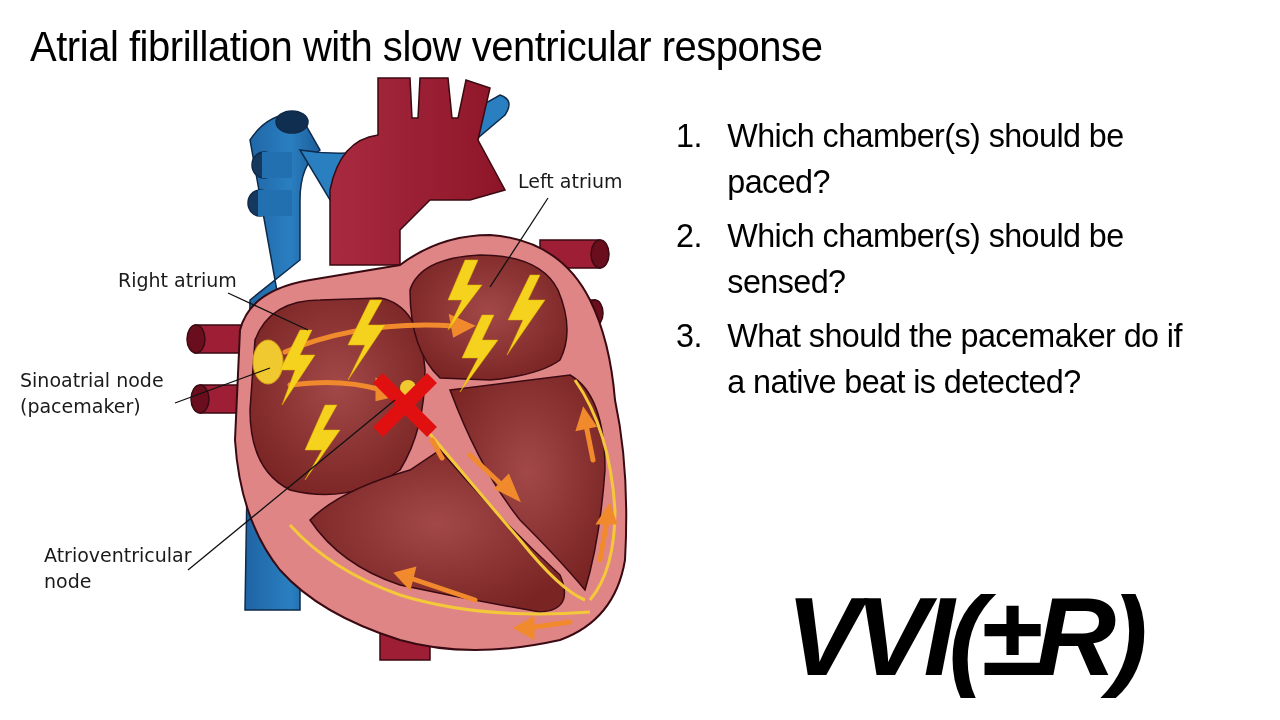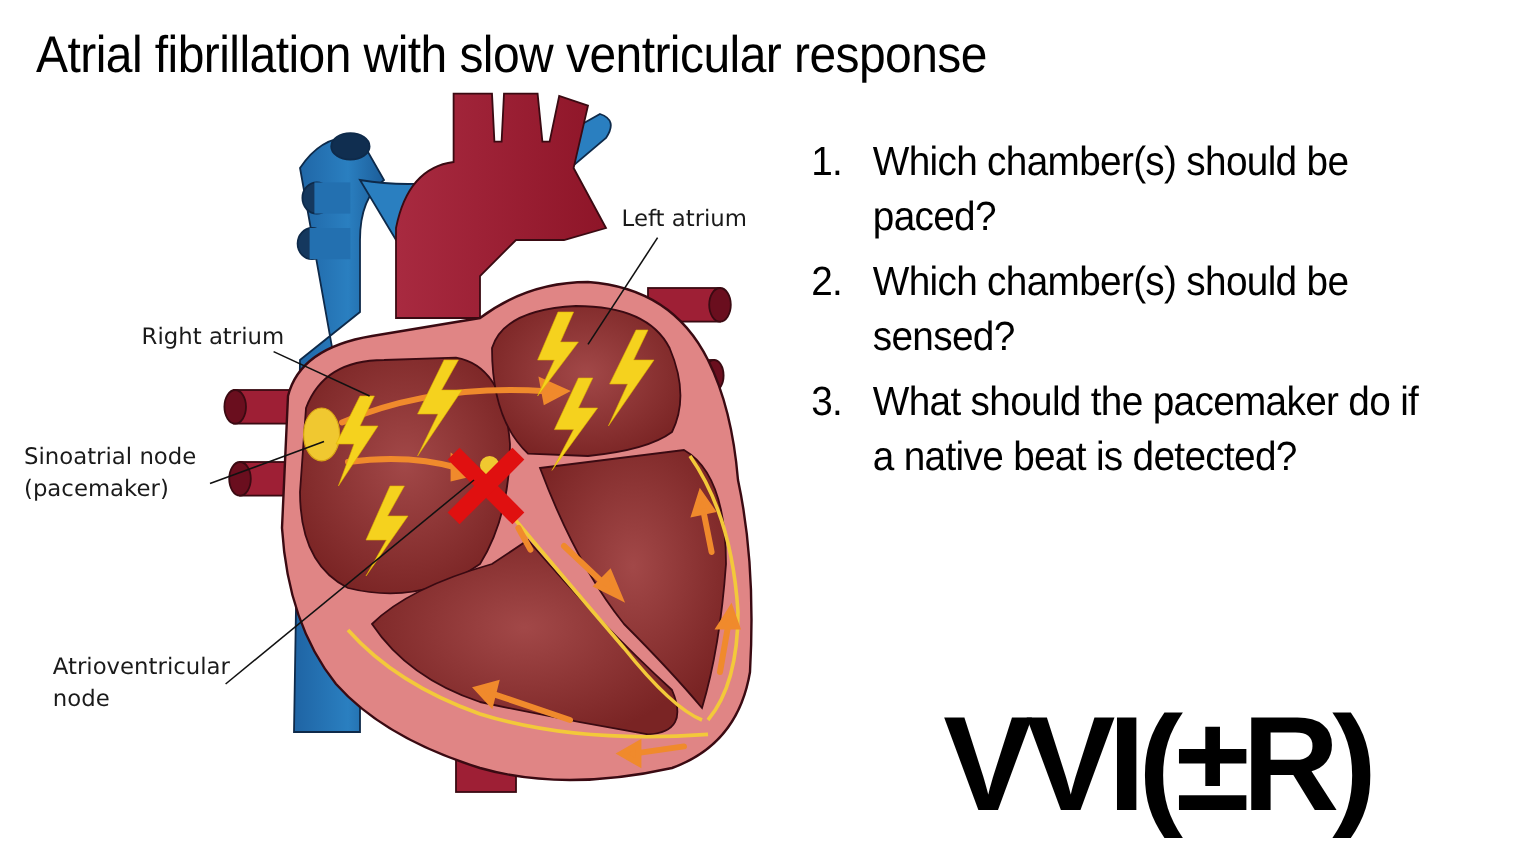--- a/index.html
+++ b/index.html
@@ -7,21 +7,21 @@
          font-family: "Liberation Sans", sans-serif; color: #000; }
   .slide-title { position: absolute; left: 30px; top: 22px; font-size: 43px;
                  letter-spacing: -0.5px; white-space: nowrap; transform: scaleX(0.93); transform-origin: left top; }
   .heart { position: absolute; left: 0; top: 0; width: 1280px; height: 720px; }
   .lbl { font-family: "DejaVu Sans", sans-serif; font-size: 19px; fill: #1a1a1a; }
   .questions { position: absolute; left: 676px; top: 112px; width: 600px; margin: 0; padding: 0; list-style: none; }
   .questions li { position: relative; padding-left: 54px; font-size: 34px; line-height: 46px;
                   margin-bottom: 8px; letter-spacing: -0.6px; transform: scaleX(0.95); transform-origin: left top; white-space: nowrap; }
   .questions .num { position: absolute; left: 0; top: 0; }
   .answer { position: absolute; left: 786px; top: 572px; font-size: 112px; font-weight: bold;
-            letter-spacing: -6px; white-space: nowrap; }
+            letter-spacing: -6px; white-space: nowrap; font-style: italic; }
 </style>
 </head>
 <body>
 
 <div class="slide-title">Atrial fibrillation with slow ventricular response</div>
 
 <svg class="heart" viewBox="0 0 1280 720" xmlns="http://www.w3.org/2000/svg">
   <defs>
     <radialGradient id="chamberGrad" cx="50%" cy="45%" r="60%">
       <stop offset="0%" stop-color="#a24848"></stop>

